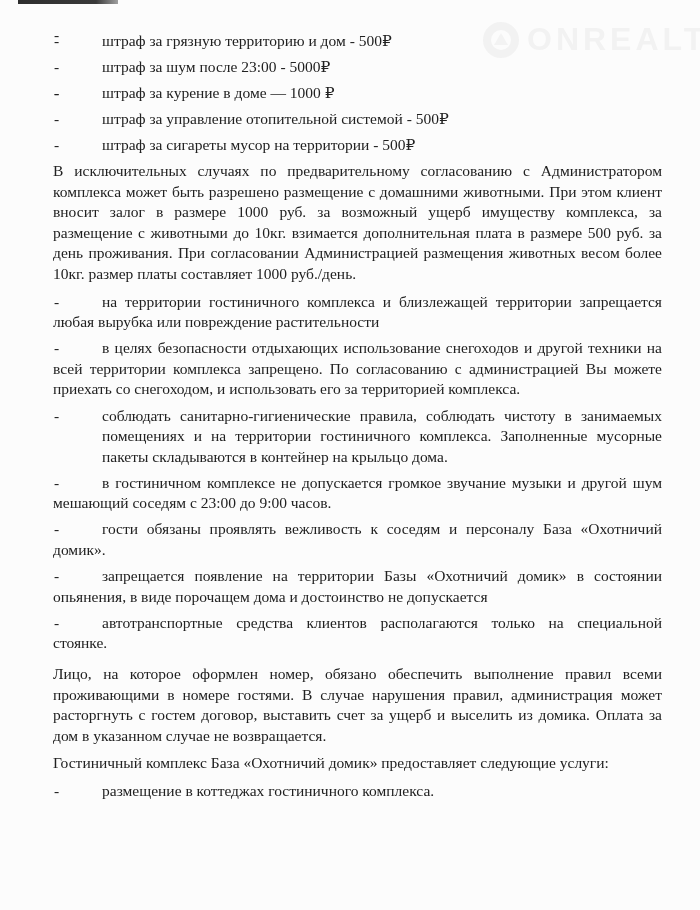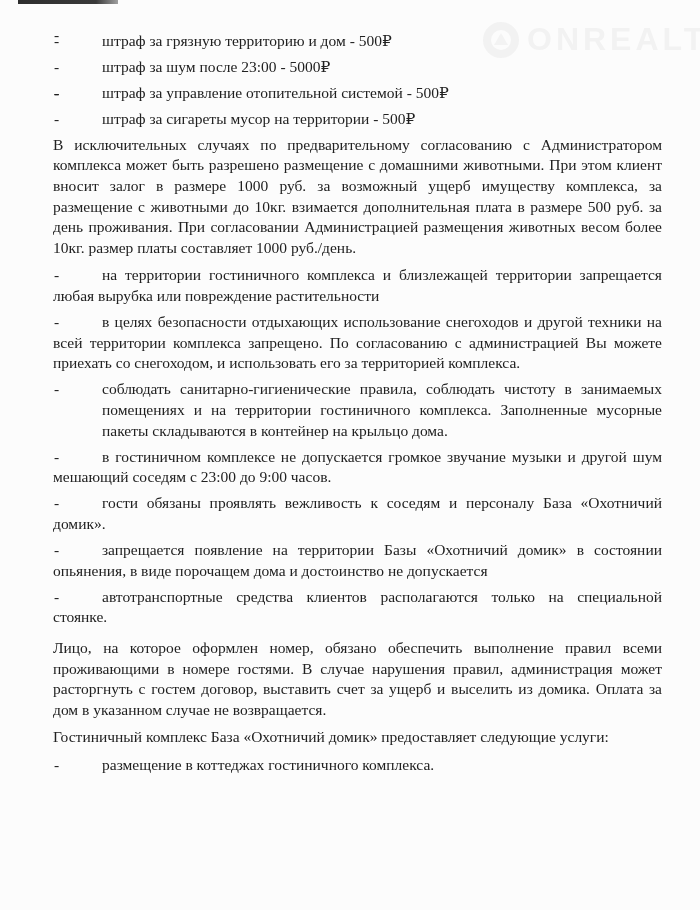--- a/index.html
+++ b/index.html
@@ -103,21 +103,21 @@
 
 
   <div class="li"><span class="marker">-</span></div>
 
   <div class="li"><span class="marker">-</span><span>штраф за грязную территорию и дом - 500₽</span></div>
 
   <div class="li"><span class="marker">-</span><span>штраф за шум после 23:00 - 5000₽</span></div>
 
   <div class="li"><span class="marker">-</span></div>
 
-  <div class="li"><span class="marker">-</span></div>
+  <div class="li"><span class="marker">-</span><span>штраф за курение в доме — 1000 ₽</span></div>
 
   <div class="li"><span class="marker">-</span><span>штраф за управление отопительной системой - 500₽</span></div>
 
   <div class="li"><span class="marker">-</span><span>штраф за сигареты мусор на территории - 500₽</span></div>
 
   <div class="para">В исключительных случаях по предварительному согласованию с Администратором комплекса может быть разрешено размещение с домашними животными. При этом клиент вносит залог в размере 1000 руб. за возможный ущерб имуществу комплекса, за размещение с животными до 10кг. взимается дополнительная плата в размере 500 руб. за день проживания. При согласовании Администрацией размещения животных весом более 10кг. размер платы составляет 1000 руб./день.</div>
 
   <div class="li"><span class="marker">-</span><span>на территории гостиничного комплекса и близлежащей территории запрещается любая вырубка или повреждение растительности</span></div>
 
   <div class="li"><span class="marker">-</span><span>в целях безопасности отдыхающих использование снегоходов и другой техники на всей территории комплекса запрещено. По согласованию с администрацией Вы можете приехать со снегоходом, и использовать его за территорией комплекса.</span></div>

